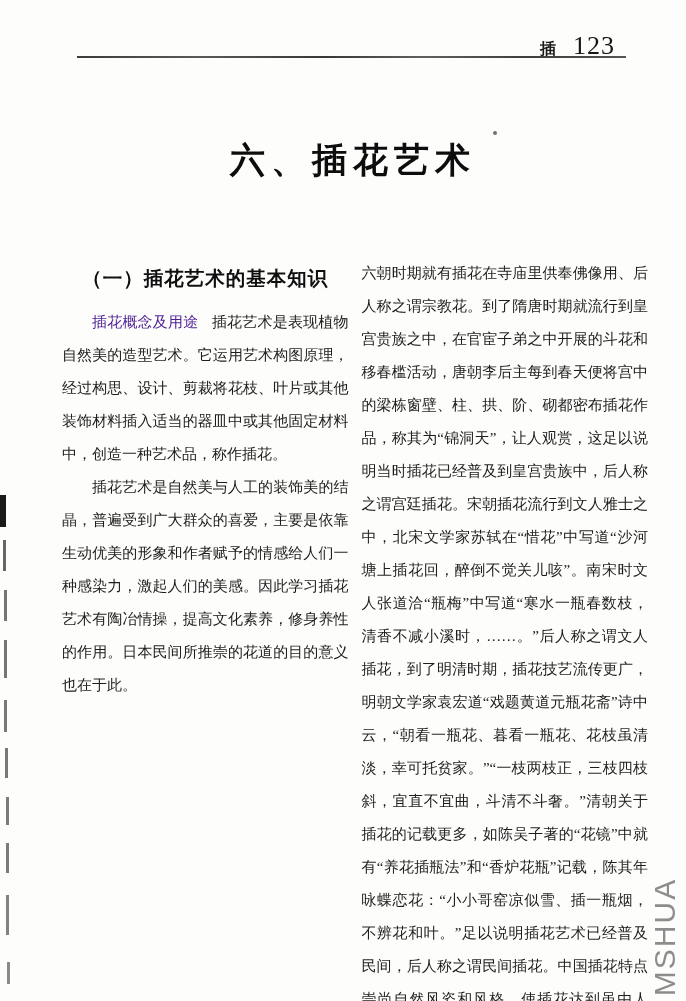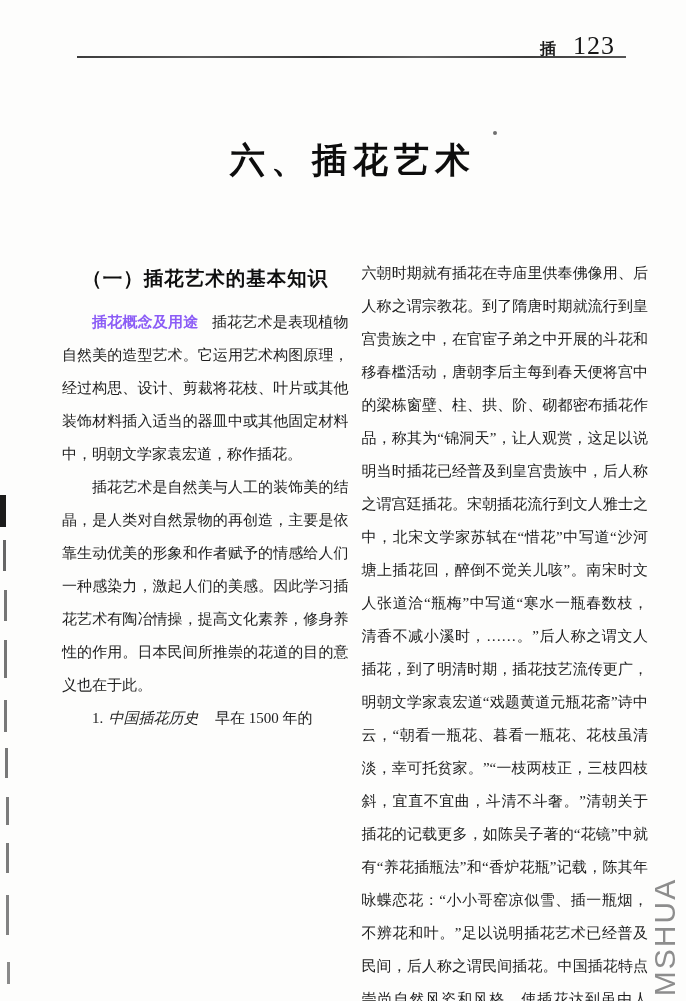--- a/index.html
+++ b/index.html
@@ -92,23 +92,23 @@
     margin: 8px 0 13px 0;
     font-family: "Liberation Sans", sans-serif;
     font-weight: bold;
     font-size: 19.5px;
     text-align: center;
     letter-spacing: 1px;
     color: #0f0f0f;
   }
   .lead {
     font-family: "Liberation Sans", sans-serif;
-    font-weight: bold;
+    font-weight: normal;
     margin-right: 0.9em;
-    color: #8b5cf6;
+    color: #4c1d95;
   }
   .sub-heading {
     margin: 0;
     font-family: "Liberation Sans", sans-serif;
     font-weight: bold;
     font-size: 17.5px;
     line-height: 23.2px;
     text-indent: 2em;
     color: #101010;
   }
@@ -150,23 +150,22 @@
   </div>
   <div class="head-rule"></div>
 
   <h1 class="title">六、插花艺术</h1>
   <div class="dot-artifact"></div>
 
   <div class="columns">
 
     <div class="col">
       <h2 class="section-heading">（一）插花艺术的基本知识</h2>
-      <p class="indent"><span class="lead">插花概念及用途</span><span>插花艺术是表现植物自然美的造型艺术。它运用艺术构图原理，经过构思、设计、剪裁将花枝、叶片或其他装饰材料插入适当的器皿中或其他固定材料中，明朝文学家袁宏道，称作插花。</span></p>
-      <p class="indent">插花艺术是自然美与人工的装饰美的结晶，是人类对自然景物的再创造，主要是依靠生动优美的形象和作者赋予的情感给人们一种感染力，激起人们的美感。因此学习插花艺术有陶冶情操，提高文化素养，修身养性的作用。日本民间所推崇的花道的目的意义也在于此。</p>
-      <p class="numbered"><span class="num">1.</span><span class="kai">中国插花历史</span><span>早在 1500 年的</span></p>
+      <p class="indent"><span class="lead">插花概念及用途</span><span>插花艺术是表现植物自然美的造型艺术。它运用艺术构图原理，经过构思、设计、剪裁将花枝、叶片或其他装饰材料插入适当的器皿中或其他固定材料中，创造一种艺术品，称作插花。</span></p>
+      <p class="indent">插花艺术是自然美与人工的装饰美的结晶，普遍受到广大群众的喜爱，主要是依靠生动优美的形象和作者赋予的情感给人们一种感染力，激起人们的美感。因此学习插花艺术有陶冶情操，提高文化素养，修身养性的作用。日本民间所推崇的花道的目的意义也在于此。</p>
     </div>
 
     <div class="col">
       <p class="noindent">六朝时期就有插花在寺庙里供奉佛像用、后人称之谓宗教花。到了隋唐时期就流行到皇宫贵族之中，在官宦子弟之中开展的斗花和移春槛活动，唐朝李后主每到春天便将宫中的梁栋窗壁、柱、拱、阶、砌都密布插花作品，称其为“锦洞天”，让人观赏，这足以说明当时插花已经普及到皇宫贵族中，后人称之谓宫廷插花。宋朝插花流行到文人雅士之中，北宋文学家苏轼在“惜花”中写道“沙河塘上插花回，醉倒不觉关儿咳”。南宋时文人张道洽“瓶梅”中写道“寒水一瓶春数枝，清香不减小溪时，……。”后人称之谓文人插花，到了明清时期，插花技艺流传更广，明朝文学家袁宏道“戏题黄道元瓶花斋”诗中云，“朝看一瓶花、暮看一瓶花、花枝虽清淡，幸可托贫家。”“一枝两枝正，三枝四枝斜，宜直不宜曲，斗清不斗奢。”清朝关于插花的记载更多，如陈吴子著的“花镜”中就有“养花插瓶法”和“香炉花瓶”记载，陈其年咏蝶恋花：“小小哥窑凉似雪、插一瓶烟，不辨花和叶。”足以说明插花艺术已经普及民间，后人称之谓民间插花。中国插花特点崇尚自然风姿和风格、使插花达到虽由人做，宛如天成的艺术效果。</p>
     </div>
 
   </div>
 
   <div class="mark" style="left:0;   top:495px; width:6px;   height:32px; background:#1b1b1b;"></div>
   <div class="mark" style="left:3px; top:540px; width:2.5px; height:31px; background:#666;"></div>

